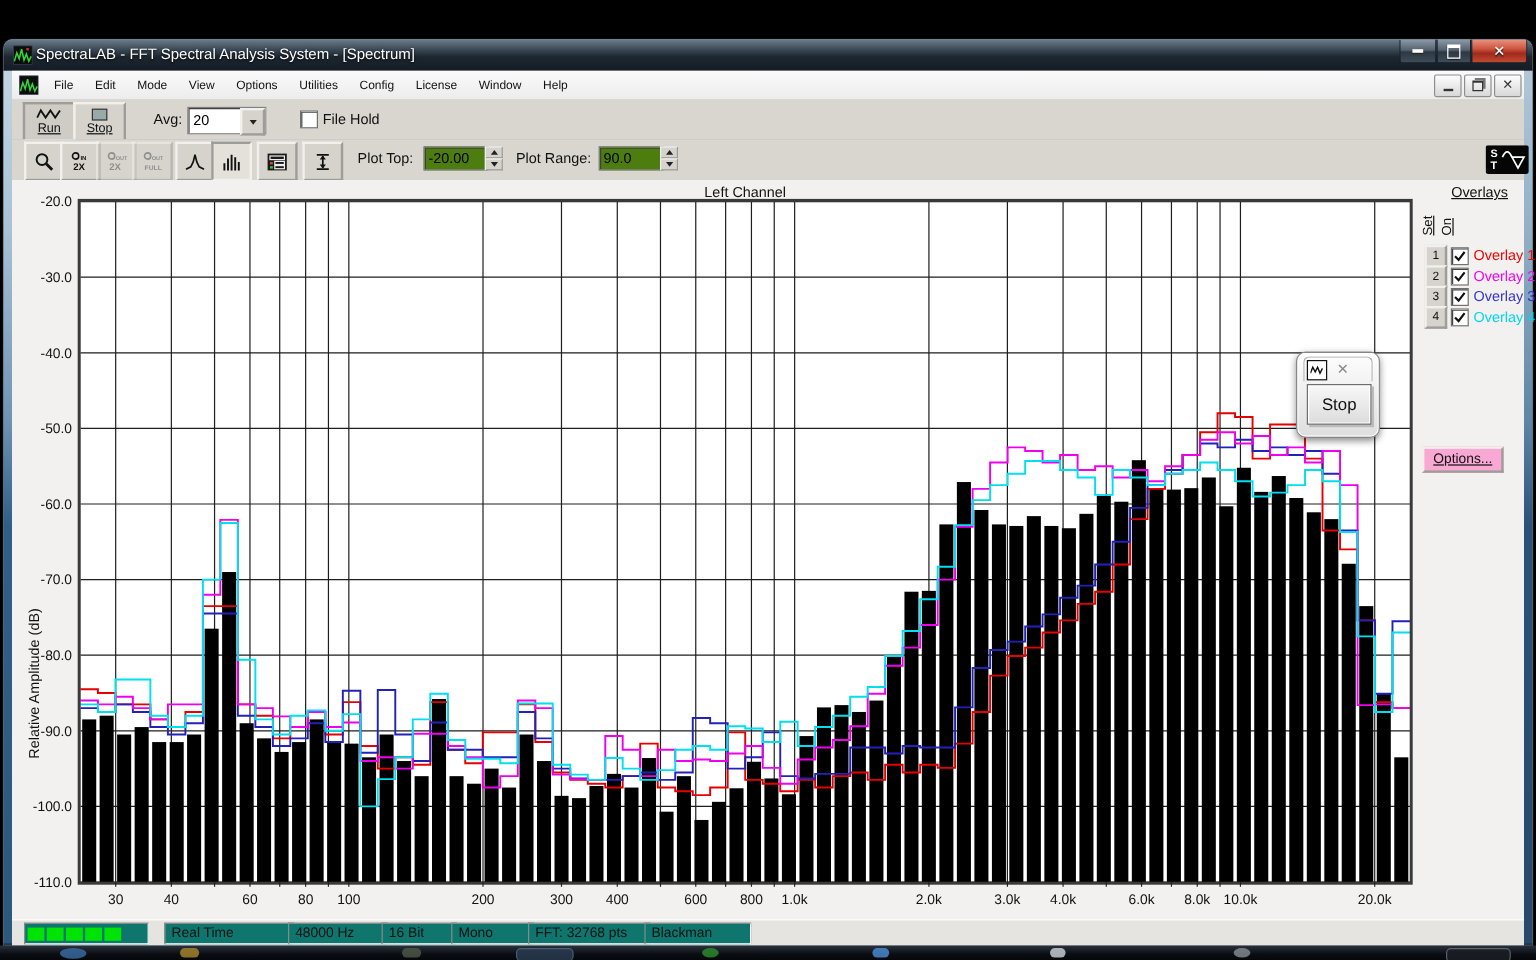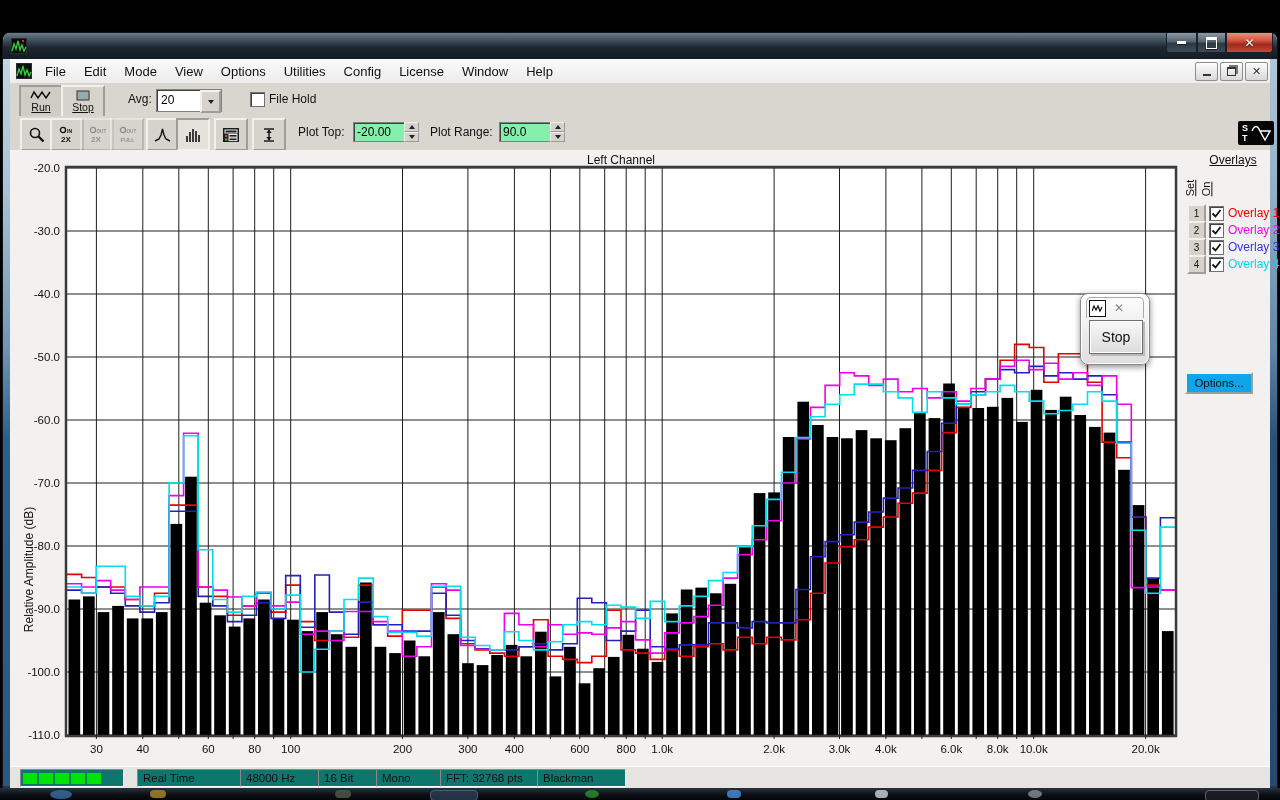--- a/index.html
+++ b/index.html
@@ -21,39 +21,39 @@
     background:linear-gradient(#8b9aa6 0%,#55646f 45%,#2c3943 55%,#3e4d58 100%);}
   .cap-btn.min{width:29px;border-radius:0 0 0 3px;}
   .cap-btn.max{width:27px;}
   .cap-btn.close{width:45px;border-radius:0 0 3px 0;background:linear-gradient(#e8927e 0%,#cf5540 40%,#a02a1c 60%,#c04a30 100%);}
   .glyph-min{width:9px;height:3px;background:#fff;box-shadow:0 1px 1px #222;}
   .glyph-max{width:9px;height:8px;border:1px solid #fff;border-top:3px solid #fff;box-shadow:0 1px 1px #222;}
   .glyph-x{color:#fff;font-size:12px;font-weight:bold;line-height:1;text-shadow:0 1px 1px #222;}
   
   #menubar{position:absolute;left:7px;right:7px;top:26px;height:24px;background:linear-gradient(#fafafa,#ececec);
     border-bottom:1px solid #b9b9b9;display:flex;align-items:center;}
-  .menu-item{font-size:13px;color:#111;padding:4px 9px;cursor:default;}
+  .menu-item{font-size:10px;color:#111;padding:4px 9px;cursor:default;}
   #mdi-btns{margin-left:auto;display:flex;margin-right:2px;}
   .mdi-btn{width:21px;height:17px;margin-left:2px;border:1px solid #8e8e8e;border-radius:2px;
     background:linear-gradient(#fdfdfd,#d8d8d8);display:flex;align-items:center;justify-content:center;}
   .mdi-min{width:8px;height:2px;background:#333;margin-top:7px;}
   .mdi-rest{width:7px;height:6px;border:1px solid #333;border-top:2px solid #333;box-shadow:2px -2px 0 -0px #777;}
   .mdi-x{color:#333;font-size:11px;font-weight:bold;line-height:1;}
   
   #toolbar1{position:absolute;left:7px;right:7px;top:50px;height:33px;background:#d9d6d0;border-bottom:1px solid #9b9b9b;}
   #toolbar2{position:absolute;left:7px;right:7px;top:83px;height:34px;background:#d9d6d0;border-bottom:1px solid #8a8a8a;}
   .btn3d{position:absolute;background:#d6d3cd;border:2px outset #f2f0ec;display:flex;flex-direction:column;align-items:center;justify-content:center;}
   .btn3d.pressed{border:2px inset #f2f0ec;background:#cfccc5;}
   .btn3d .cap{font-size:10.5px;color:#111;line-height:1;margin-top:1px;text-decoration:underline;}
   .icon-btn{position:absolute;width:30px;height:29px;background:#d6d3cd;border:2px outset #f2f0ec;
     display:flex;align-items:center;justify-content:center;}
   .icon-btn.pressed{border:2px inset #f2f0ec;background:#e4e1db;}
   .icon-btn.disabled{opacity:.55;}
   .tb-label{position:absolute;font-size:12px;color:#111;top:9px;}
-  .tb-input{position:absolute;top:6px;height:18px;background:#86efac;border:1px solid #808080;
+  .tb-input{position:absolute;top:6px;height:18px;background:#4d7c0f;border:1px solid #808080;
     box-shadow:inset 1px 1px 0 #404040;font-size:12px;padding:0 3px;color:#000;display:flex;align-items:center;}
   .spinner{position:absolute;top:6px;width:15px;height:20px;display:flex;flex-direction:column;}
   .spin{flex:1;border:1px outset #eee;background:#d6d3cd;display:flex;align-items:center;justify-content:center;}
   .tri-up{width:0;height:0;border-left:3px solid transparent;border-right:3px solid transparent;border-bottom:4px solid #222;}
   .tri-dn{width:0;height:0;border-left:3px solid transparent;border-right:3px solid transparent;border-top:4px solid #222;}
   .cb{width:13px;height:13px;background:#fff;border:1px solid #707070;box-shadow:inset 1px 1px 0 #444;
     display:flex;align-items:center;justify-content:center;}
   #avg-combo{position:absolute;left:146px;top:6px;width:64px;height:21px;background:#fff;border:1px solid #808080;
     box-shadow:inset 1px 1px 0 #404040;}
   #avg-combo .val{position:absolute;left:4px;top:3px;font-size:12px;}
@@ -67,22 +67,22 @@
     transform:rotate(-90deg);}
   .tick{font-size:11.5px;fill:#111;font-family:"Liberation Sans","DejaVu Sans",sans-serif;}
   
   #ovl-title{position:absolute;left:1177px;top:3px;width:92px;text-align:center;font-size:12px;color:#111;text-decoration:underline;}
   .rot-label{position:absolute;font-size:11px;color:#111;text-decoration:underline;transform:rotate(-90deg);transform-origin:center;}
   .ovl-row{position:absolute;left:1177px;height:16px;display:flex;align-items:center;}
   .set-btn{width:15px;height:15px;border:2px outset #f2f0ec;background:#d6d3cd;font-size:10px;
     display:flex;align-items:center;justify-content:center;color:#111;}
   .ovl-row .cb{margin-left:3px;}
   .ovl-name{font-size:12px;margin-left:4px;white-space:nowrap;}
-  #options-btn{position:absolute;left:1175px;top:222px;width:64px;height:18px;border:2px outset #f2f0ec;background:#0ea5e9;
-    font-size:11.5px;color:#111;display:flex;align-items:center;justify-content:center;}
+  #options-btn{position:absolute;left:1175px;top:222px;width:64px;height:18px;border:2px outset #f2f0ec;background:#f9a8d4;
+    font-size:11.5px;color:#111;display:flex;align-items:center;justify-content:center;text-decoration:underline;}
   
   #miniwin{position:absolute;left:1070px;top:143px;width:68px;height:70px;border-radius:8px;border:1px solid #888;
     background:linear-gradient(#fefefe,#dedede);box-shadow:0 2px 6px rgba(0,0,0,.45), inset 0 0 0 1px #fff;}
   #miniwin .tab{position:absolute;left:5px;top:3px;width:56px;height:20px;border:1px solid #aaa;border-bottom:none;
     border-radius:5px 5px 0 0;display:flex;align-items:center;}
   #mini-icon{width:15px;height:15px;background:#fff;border:1px solid #111;margin-left:2px;display:flex;align-items:center;justify-content:center;}
   #mini-close{margin-left:8px;color:#8a8a8a;font-weight:bold;font-size:12px;}
   #mini-stop{position:absolute;left:8px;top:26px;width:52px;height:32px;border:1px solid #6f6f6f;
     background:linear-gradient(#f8f8f8,#dcdcdc);box-shadow:inset 0 0 0 1px #fff, 2px 2px 0 #bbb;
     font-size:14px;color:#111;display:flex;align-items:center;justify-content:center;}
@@ -104,20 +104,21 @@
   <div id="border-left"></div>
   <div id="border-right"></div>
   <div id="border-bottom"></div>
 
   <div id="titlebar">
     <svg class="abs" style="left:8px;top:5px" width="16" height="16">
       <rect x="0" y="0" width="16" height="16" fill="#0a0f0a" stroke="#446" stroke-width="1"></rect>
       <polyline points="1,13 3,6 5,11 7,3 9,12 11,7 13,13 15,9" fill="none" stroke="#35d23a" stroke-width="1.3"></polyline>
       <rect x="11" y="2" width="2" height="2" fill="#d03030"></rect>
     </svg>
+    <div id="title-text">SpectraLAB - FFT Spectral Analysis System - [Spectrum]</div>
     <div class="caption-btns">
       <div class="cap-btn min">
           <div class="glyph-min"></div>
         </div>
       <div class="cap-btn max">
           <div class="glyph-max"></div>
         </div>
       <div class="cap-btn close">
           <div class="glyph-x">✕</div>
         </div>

